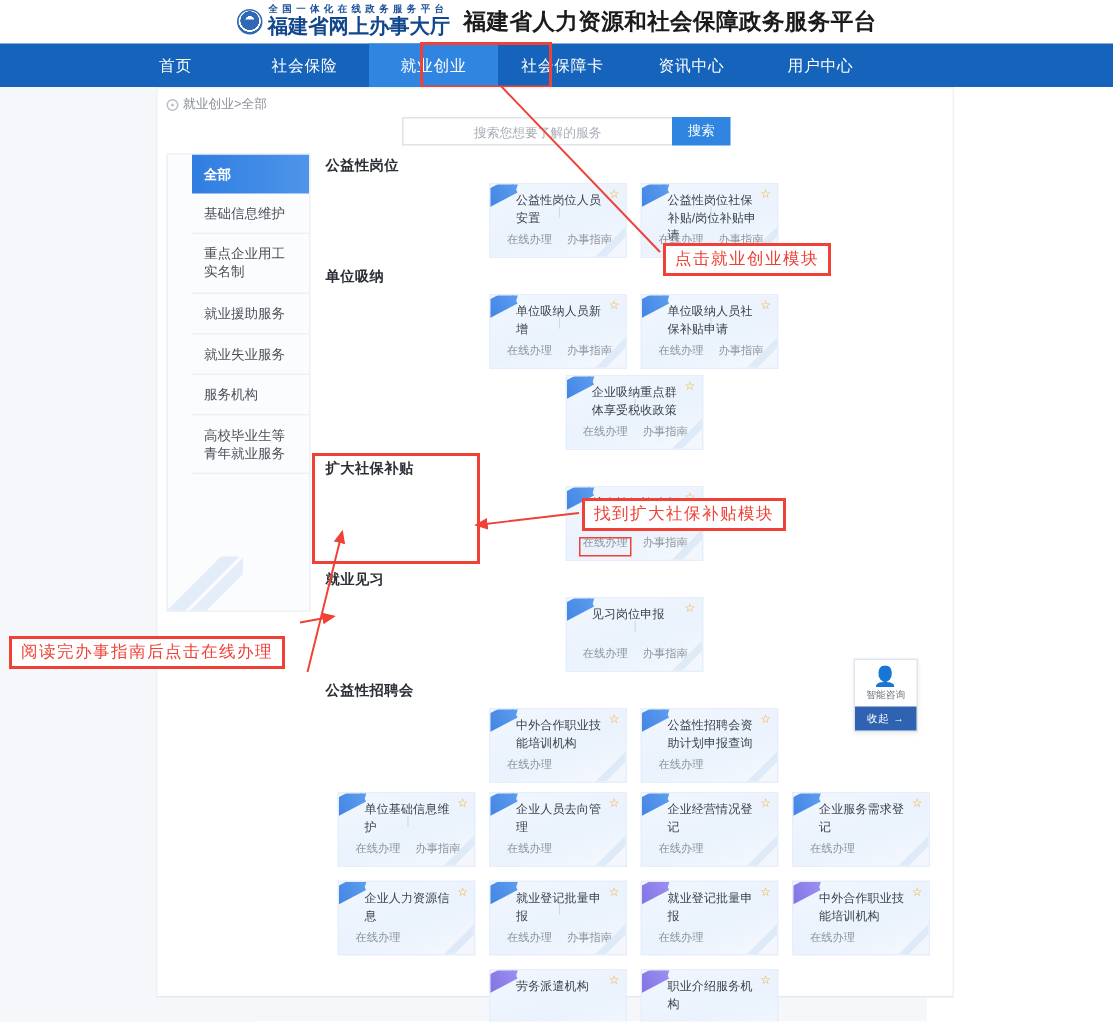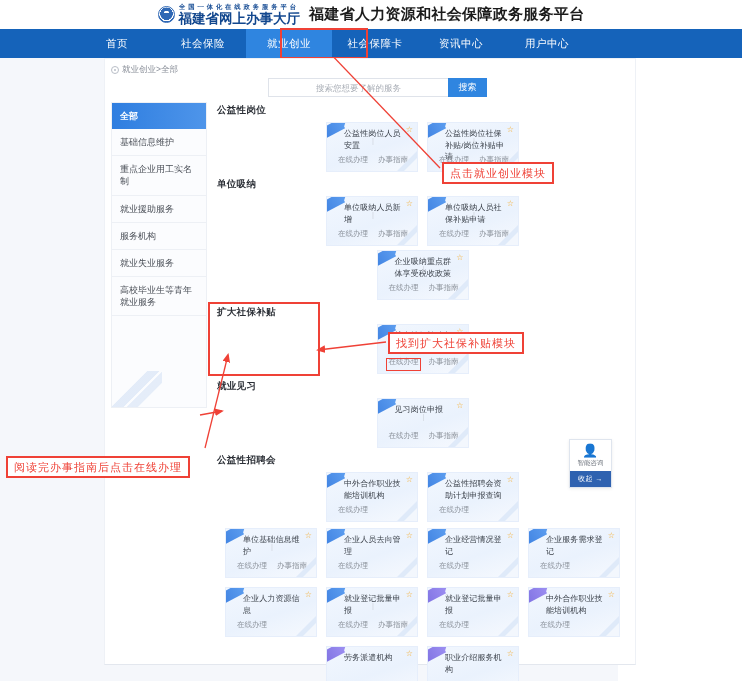--- a/index.html
+++ b/index.html
@@ -75,21 +75,21 @@
   .bc-icon::after{ content:""; position:absolute; left:2px; top:2px; width:2px;height:2px;border-radius:50%; background:#b9bec7;}
 
   
   .sidebar {
     position:absolute; left: 111px; top: 44px; width: 96px; height: 306px;
     background:#fbfcfe; border:1px solid #edf0f5;
     overflow:hidden;
   }
   .side-item {
     padding: 7px 8px; font-size:9px; color:#4a4f57; cursor:pointer;
-    border-bottom:1px solid #edf0f5; line-height:1.35;
+    border-bottom:1px solid #edf0f5; line-height:1.35;margin-left:16px;
   }
   .side-item.active {
     background: linear-gradient(90deg,#2f7ee0 0%, #4e95ea 100%);
     color:#fff; font-weight:bold; border-bottom:none;
   }
   .side-deco {
     position:absolute; left:-6px; bottom:-10px; width:56px; height:46px;
     background: linear-gradient(135deg, rgba(207,222,244,.0) 40%, rgba(207,222,244,.55) 41% 52%, rgba(207,222,244,0) 53%),
                 linear-gradient(135deg, rgba(207,222,244,.0) 55%, rgba(207,222,244,.5) 56% 66%, rgba(207,222,244,0) 67%);
   }
@@ -226,22 +226,22 @@
         <span>就业创业&gt;全部</span>
       </div>
     </div>
 
     <div class="sidebar">
       <div id="sidebar-list">
           <div class="side-item active">全部</div>
           <div class="side-item">基础信息维护</div>
           <div class="side-item">重点企业用工实名制</div>
           <div class="side-item">就业援助服务</div>
+          <div class="side-item">就业失业服务</div>
           <div class="side-item">服务机构</div>
-          <div class="side-item">就业失业服务</div>
           <div class="side-item">高校毕业生等青年就业服务</div>
         </div>
       <div class="side-deco"></div>
     </div>
 
     <div class="search-row">
       <input class="search-input" type="text" placeholder="搜索您想要了解的服务" style="">
       <button class="search-btn">搜索</button>
     </div>
 
@@ -476,21 +476,21 @@
           <div class="card">
             <div class="ribbon purple"></div>
             <div class="card-title">职业介绍服务机构</div>
             <div class="star">☆</div>
           </div>
         </div>
     </div>
 
     <div class="annot" style="left:442px; top:104px;">点击就业创业模块</div>
     <div class="annot" style="left:388px; top:274px;">找到扩大社保补贴模块</div>
-    <div class="annot" style="left:6px; top:398px;text-align:center;">阅读完办事指南后点击在线办理</div>
+    <div class="annot" style="left:6px; top:366px;text-align:center;">阅读完办事指南后点击在线办理</div>
 
     <svg class="arrow" width="742" height="623" style="left:0;top:0;">
       <defs>
         <marker id="ah" markerWidth="7" markerHeight="7" refX="5.5" refY="3" orient="auto">
           <path d="M0,0 L7,3 L0,6 z" fill="#ef4136"></path>
         </marker>
       </defs>
       <line x1="440" y1="110" x2="325" y2="-10" stroke="#ef4136" stroke-width="1.3" marker-end="url(#ah)"></line>
       <line x1="386" y1="284" x2="318" y2="292" stroke="#ef4136" stroke-width="1.3" marker-end="url(#ah)"></line>
       <line x1="205" y1="390" x2="228" y2="297" stroke="#ef4136" stroke-width="1.3" marker-end="url(#ah)"></line>

